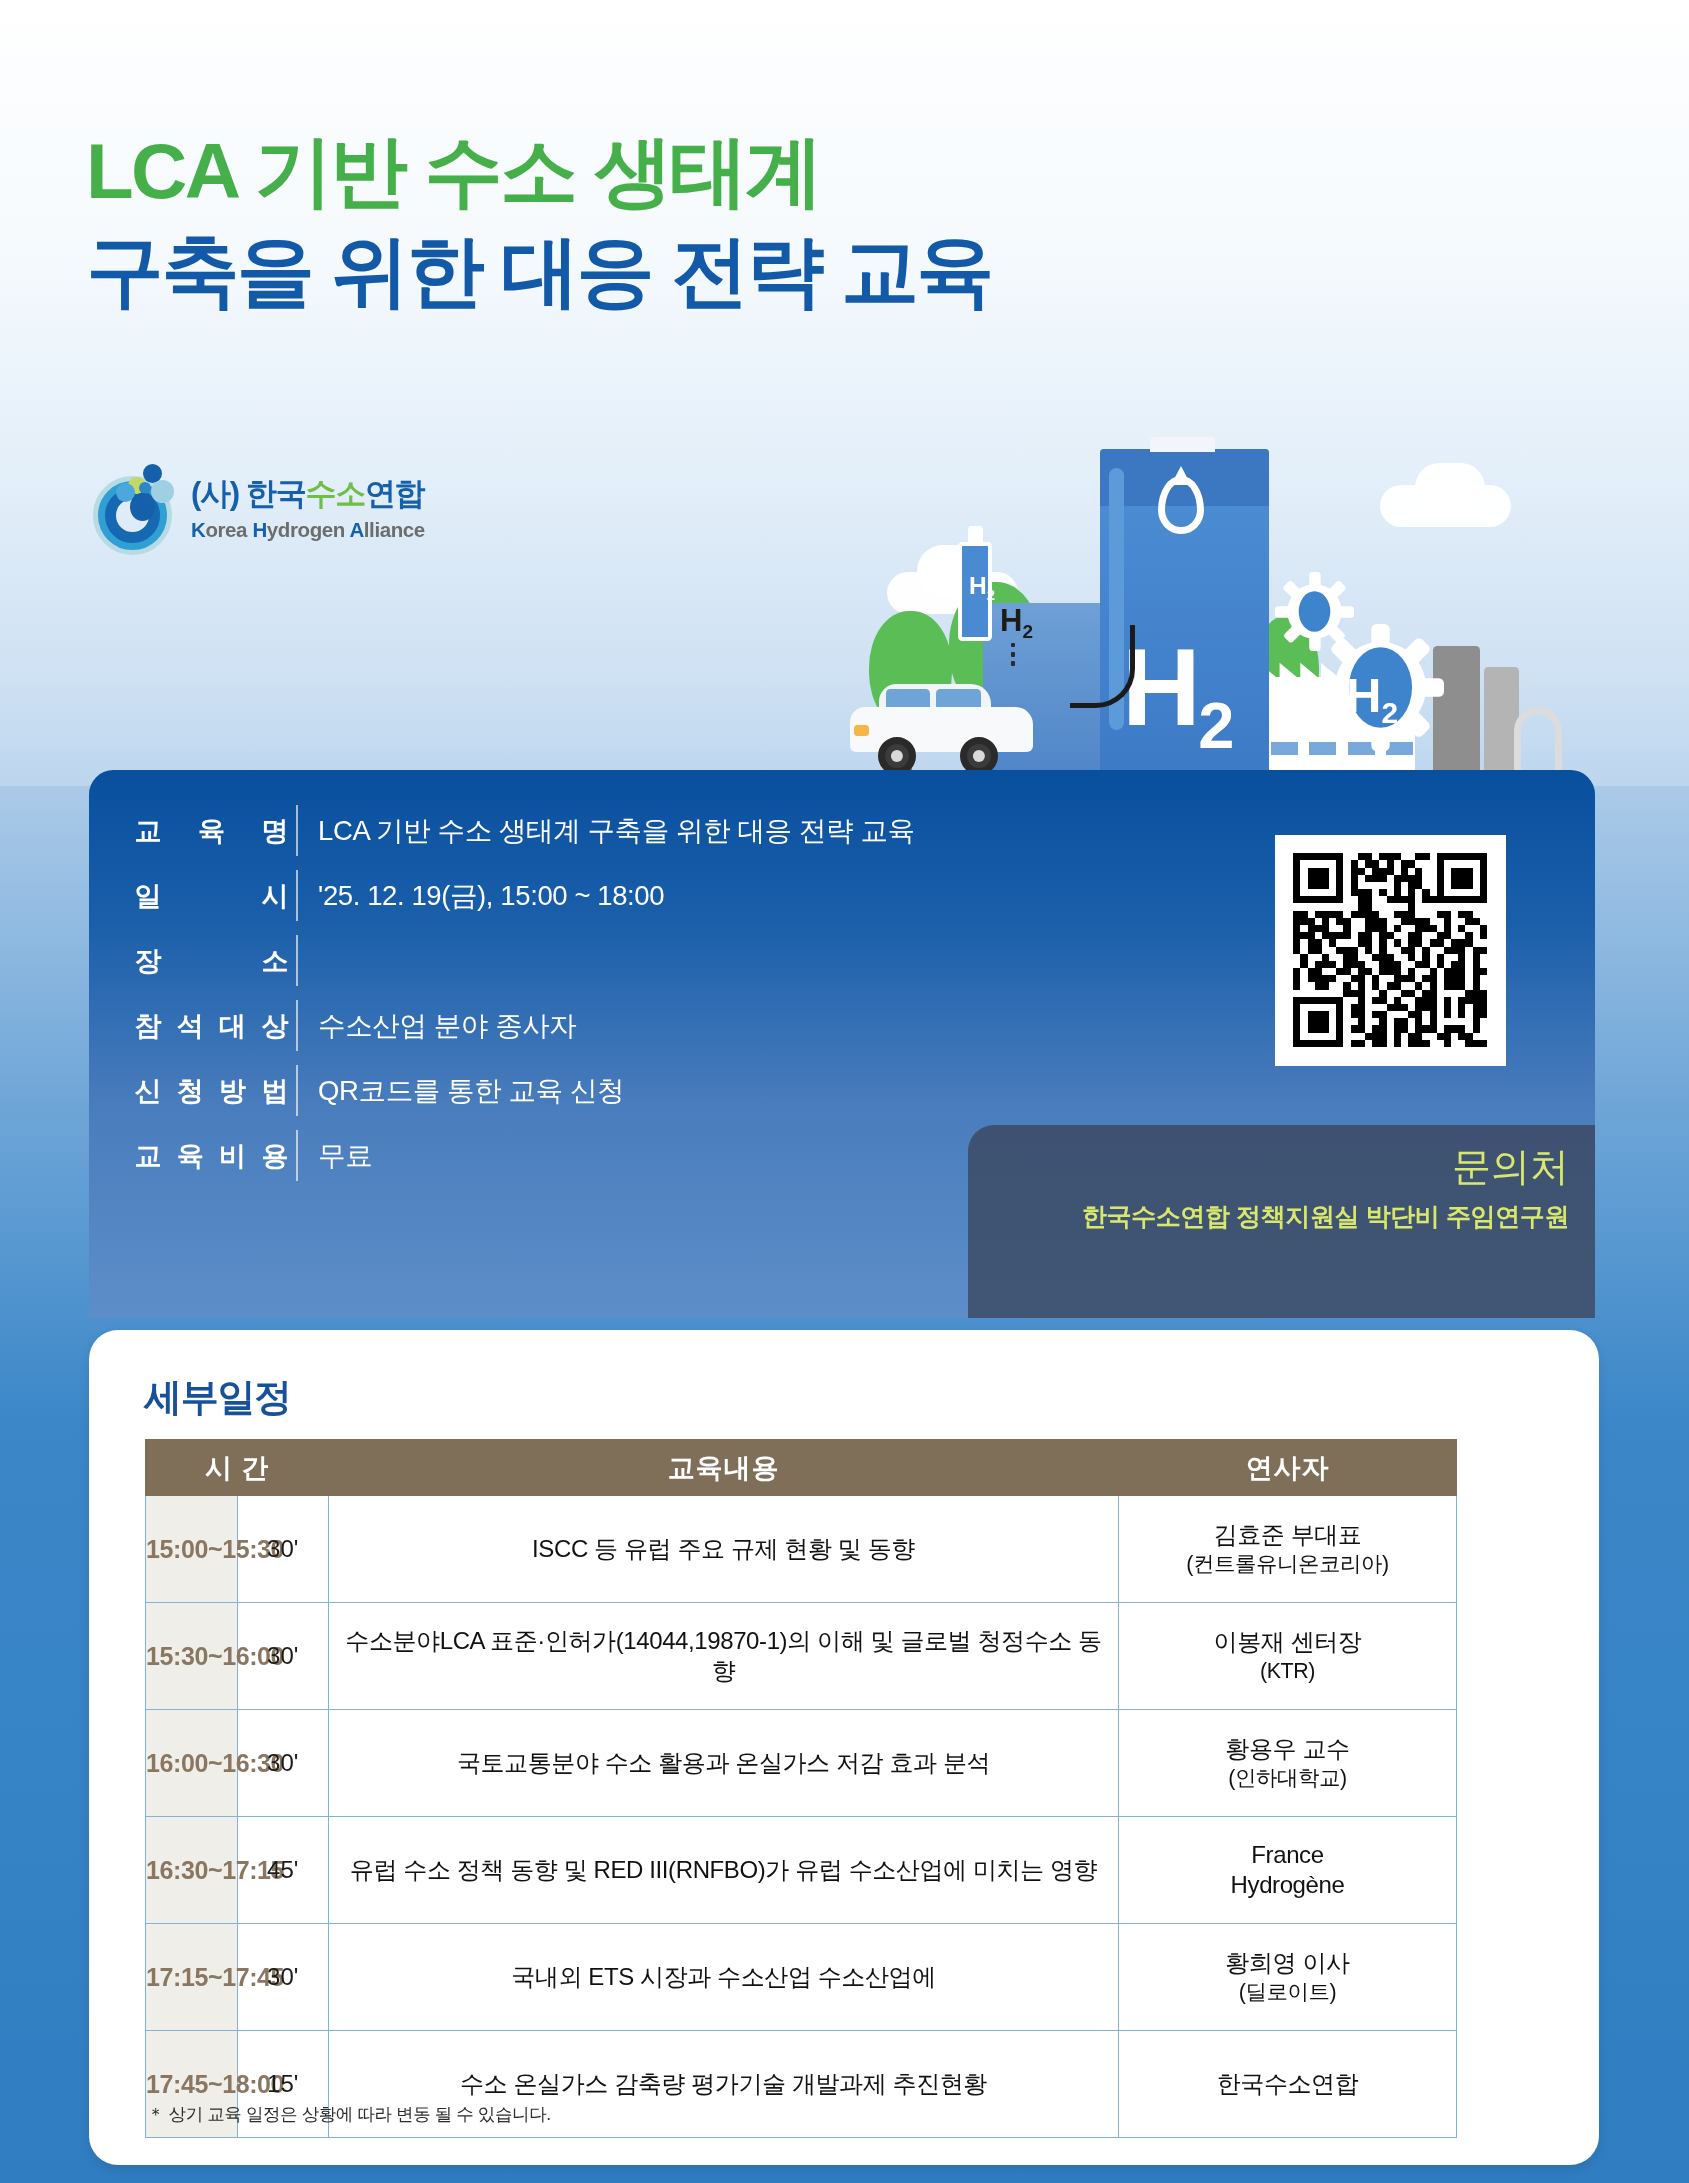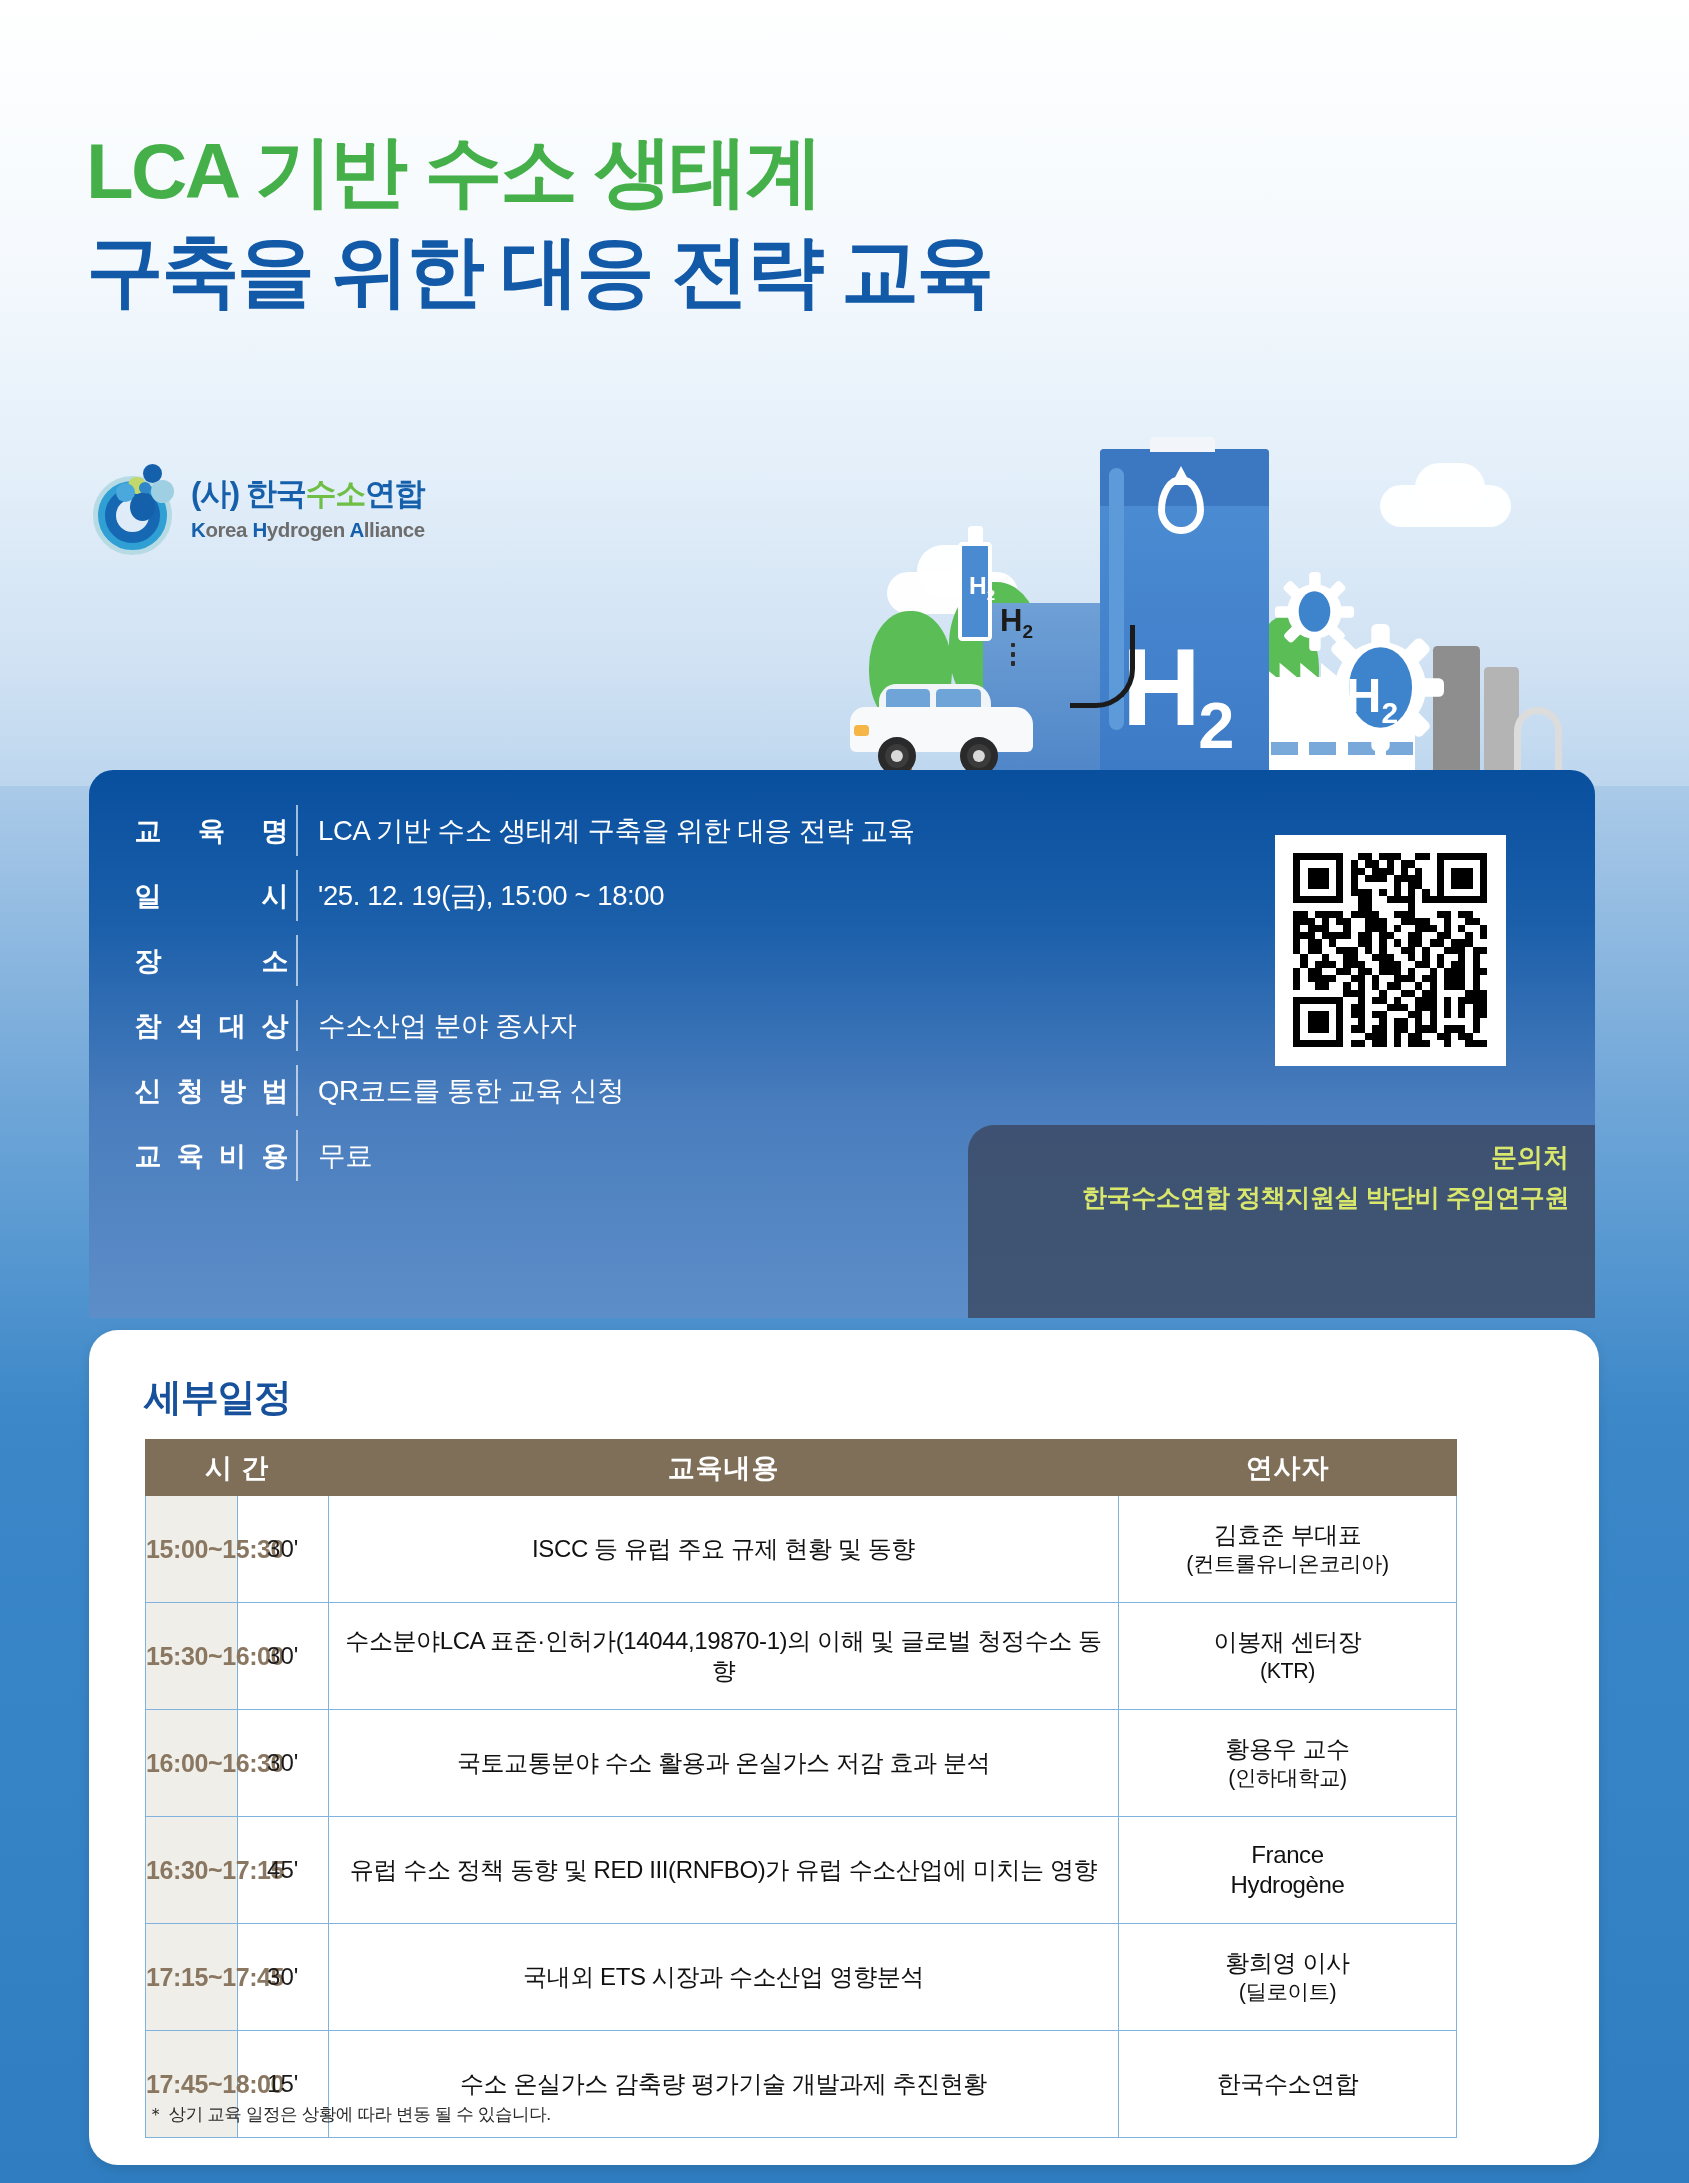--- a/index.html
+++ b/index.html
@@ -108,21 +108,21 @@
   .ilabel span{ display:inline-block; }
   .idiv { width:1.7px; height:51px; background:rgba(255,255,255,.62); margin:0 20px 0 4.4px; }
   .ivalue { color:#ffffff; font-size:27.5px; font-weight:500; letter-spacing:-0.4px; white-space:nowrap; }
   #qr-wrap { position:absolute; left:1186px; top:65px; width:231px; height:231px; background:#ffffff; padding:11.4px; }
   #qr { width:100%; height:100%; image-rendering:pixelated; }
   #contact-box {
     position:absolute; left:879px; top:355px; width:627px; height:194px;
     background:linear-gradient(180deg,#3e5172 0%,#405674 100%);
     border-radius:26px 0 0 0; padding:15px 26px 0 0; text-align:right;
   }
-  #contact-title { color:#d9e86c; font-size:26px; font-weight:bold; }
+  #contact-title { color:#d9e86c; font-size:39px; font-weight:normal; }
   .contact-line { color:#d9e86c; font-size:25px; font-weight:bold; letter-spacing:-0.4px; margin-top:6.1px; white-space:nowrap; }
 
   
   #sched-card {
     position:absolute; left:89px; top:1330px; width:1510px; height:835px;
     background:#ffffff; border-radius:29px; box-shadow:0 4.4px 11.4px rgba(0,0,0,.10);
   }
   #sched-title { position:absolute; left:55px; top:42px; color:#17519c; font-size:38px; font-weight:bold; letter-spacing:-1.3px; }
   #tbl { position:absolute; left:56px; top:109px; width:1155px; border-collapse:collapse; table-layout:fixed; }
   #tbl th, #tbl td { border:0.9px solid #7fb2dc; }
@@ -522,21 +522,21 @@
         <td class="dur c-dur">45'</td>
         <td class="topic c-topic">유럽 수소 정책 동향 및 RED III(RNFBO)가 유럽 수소산업에 미치는 영향</td>
         <td class="spk c-spk">
           <div>France</div>
           <div>Hydrogène</div>
         </td>
       </tr>
       <tr style="height:107px;">
         <td class="time c-time">17:15~17:45</td>
         <td class="dur c-dur">30'</td>
-        <td class="topic c-topic">국내외 ETS 시장과 수소산업 영향분석</td>
+        <td class="topic c-topic">국내외 ETS 시장과 수소산업 수소산업에</td>
         <td class="spk c-spk">
           <div>황희영 이사</div>
           <div class="sub">(딜로이트)</div>
         </td>
       </tr>
       <tr style="height:107px;">
         <td class="time c-time">17:45~18:00</td>
         <td class="dur c-dur">15'</td>
         <td class="topic c-topic">수소 온실가스 감축량 평가기술 개발과제 추진현황</td>
         <td class="spk c-spk">

